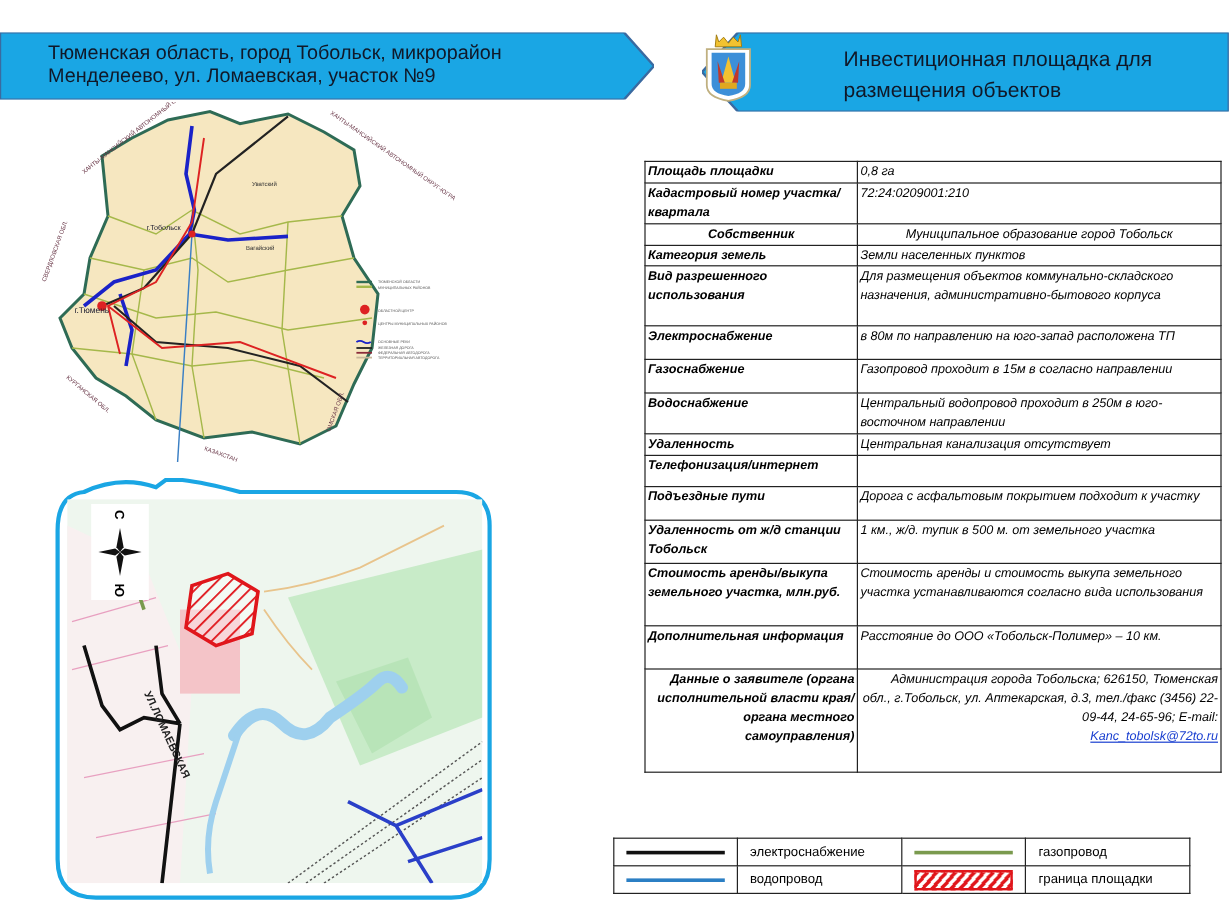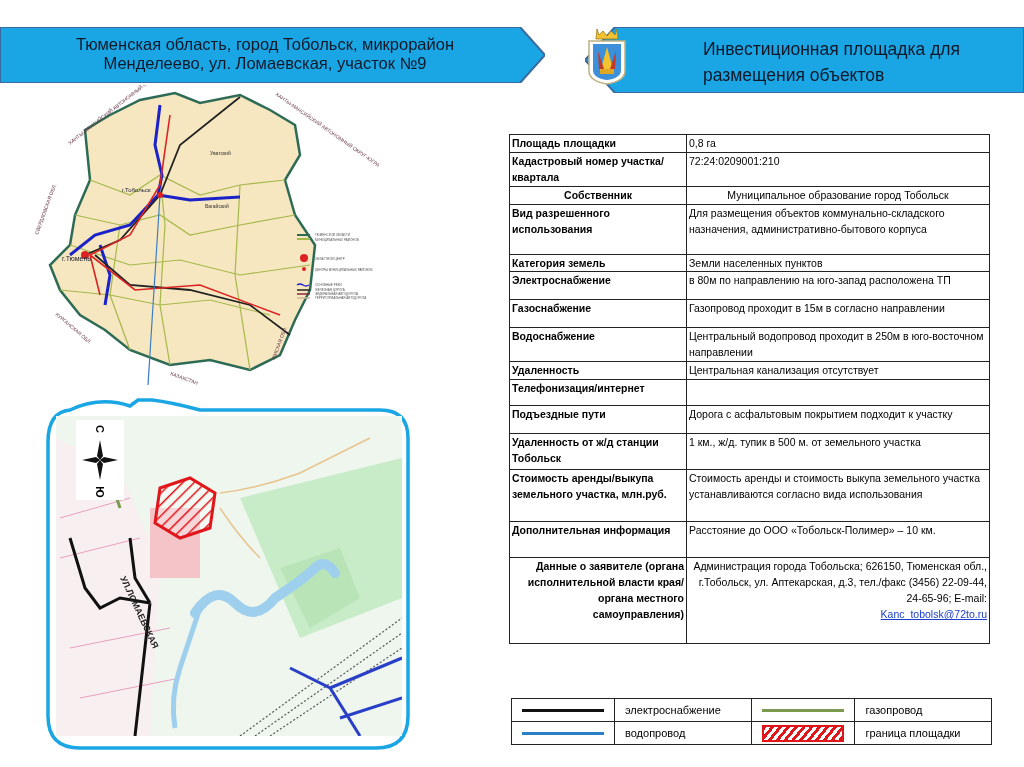--- a/index.html
+++ b/index.html
@@ -2,33 +2,33 @@
 <html><head>
 <meta charset="utf-8">
 <style>
   html, body { margin:0; padding:0; }
   body { width:1024px; height:767px; background:#ffffff; position:relative; overflow:hidden;
          font-family:"Liberation Sans", sans-serif; color:#000; }
 
   
   .banner-left { position:absolute; left:0; top:27px; width:545px; height:56px; }
   .banner-left svg, .banner-right svg { position:absolute; left:0; top:0; }
-  .banner-left .txt { position:absolute; left:40px; top:8px; width:450px; text-align:center;
+  .banner-left .txt { position:absolute; left:40px; top:8px; width:450px; 
         font-size:16.5px; line-height:19px; color:#101828; }
   .banner-right { position:absolute; left:585px; top:27px; width:439px; height:66px; }
   .banner-right .txt { position:absolute; left:118px; top:9px; font-size:17.5px; line-height:26px; color:#101828; }
   .coat { position:absolute; left:38px; top:4px; width:44px; height:58px; }
 
   
   .region-map { position:absolute; left:10px; top:85px; width:390px; height:300px; }
   .detail-map { position:absolute; left:40px; top:398px; width:378px; height:366px; }
 
   
-  table.info { position:absolute; left:509px; top:134px; width:481px; border-collapse:collapse;
-        font-size:10.5px; line-height:16px; }
+  table.info { position:absolute; left:537px; top:134px; width:481px; border-collapse:collapse;
+        font-size:10.5px; line-height:16px;font-style:italic; }
   table.info td { border:1.5px solid #222; vertical-align:top; padding:0 2px; }
   table.info td.k { width:172px; font-weight:bold; }
   table.info td.v { }
   table.info a { color:#1a3fd0; text-decoration:underline; }
 
   table.legend { position:absolute; left:511px; top:698px; width:481px; border-collapse:collapse;
         font-size:11px; }
   table.legend td { border:1.5px solid #222; height:22px; padding:0 10px; }
   table.legend td.sw { width:82px; }
   .line-swatch { height:3px; width:100%; }
@@ -161,27 +161,27 @@
         <td class="v"><span>0,8 га</span></td>
       </tr>
       <tr style="height: 34px;">
         <td class="k">Кадастровый номер участка/квартала</td>
         <td class="v"><span>72:24:0209001:210</span></td>
       </tr>
       <tr style="height: 18px; text-align: center;">
         <td class="k">Собственник</td>
         <td class="v"><span> Муниципальное образование город Тобольск</span></td>
       </tr>
+      <tr style="height: 16px;">
+        <td class="k">Категория земель</td>
+        <td class="v"><span> Земли населенных пунктов</span></td>
+      </tr>
       <tr style="height: 50px;">
         <td class="k">Вид разрешенного использования</td>
         <td class="v"><span> Для размещения объектов  коммунально-складского назначения, административно-бытового корпуса</span></td>
-      </tr>
-      <tr style="height: 16px;">
-        <td class="k">Категория земель</td>
-        <td class="v"><span> Земли населенных пунктов</span></td>
       </tr>
       <tr style="height: 28px;">
         <td class="k">Электроснабжение</td>
         <td class="v"><span>в 80м по направлению на юго-запад расположена ТП</span></td>
       </tr>
       <tr style="height: 28px;">
         <td class="k">Газоснабжение</td>
         <td class="v"><span>Газопровод проходит в 15м в согласно направлении</span></td>
       </tr>
       <tr style="height: 34px;">

